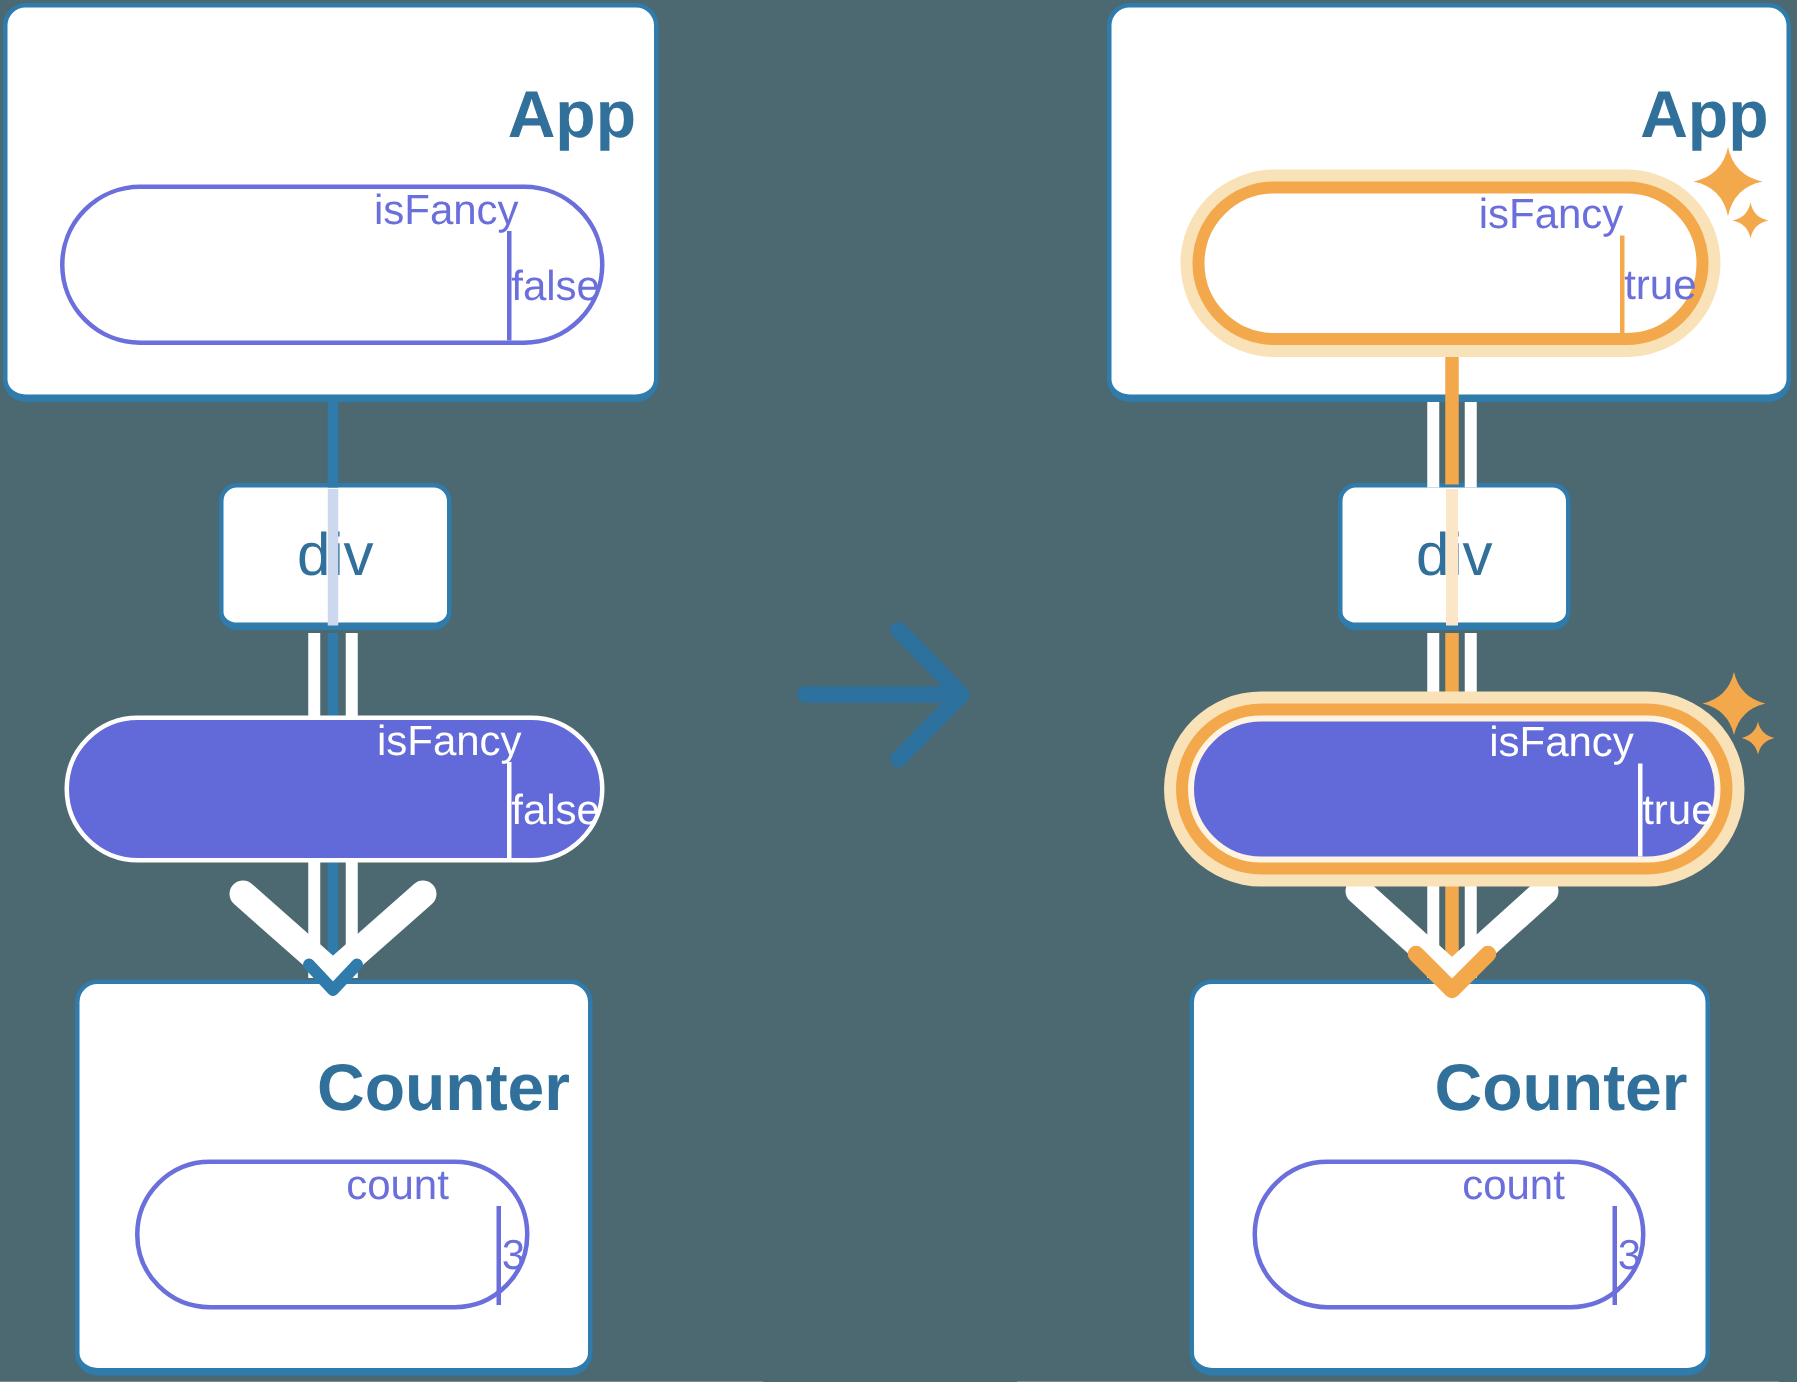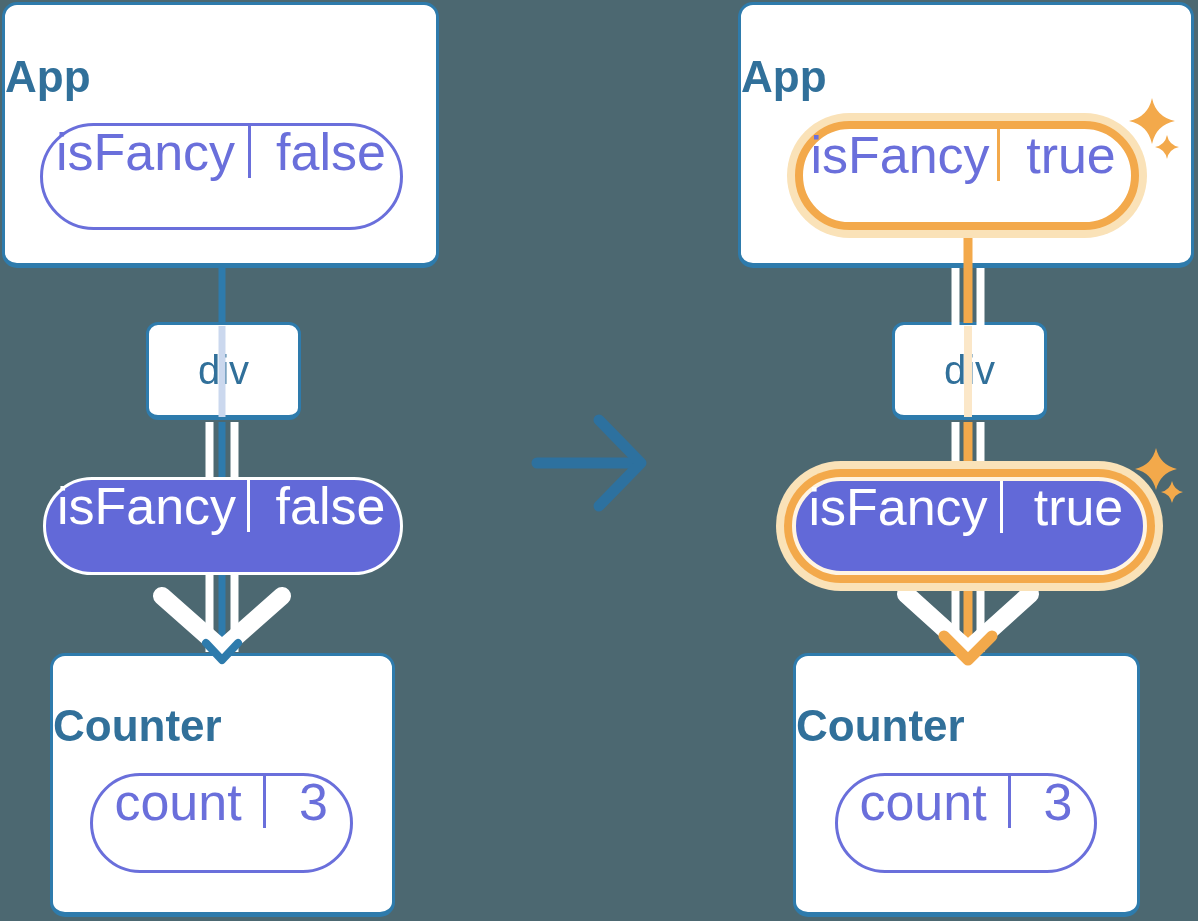--- a/index.html
+++ b/index.html
@@ -16,43 +16,44 @@
   
   .card{
     position:absolute;
     background:#fff;
     border:3px solid #2E7BAC;
     border-bottom-width:5px;
     border-radius:15px;
     z-index:1;
   }
   .card-title{
-    position:absolute;left:0;right:0;
-    text-align:left;
+    position:absolute;left:0;right:12px;
+    text-align:right;
     color:#31709A;
     font-size:44px;
     font-weight:600;
     line-height:1;
   }
 
   
   .pill{
     position:absolute;
     display:flex;
-    align-items:flex-start;
+    align-items:flex-end;
     border-radius:60px;
-    font-size:52px;
+    font-size:28px;
     z-index:3;
+    flex-direction:column;
   }
   .pill-cell{
     display:flex;align-items:center;justify-content:center;
     line-height:1;
   }
   .pill-key{flex:0 0 auto;}
-  .pill-val{flex:1 1 auto;padding-left:11px;}
+  .pill-val{flex:1 1 auto;}
 
   .pill-outline{
     background:#fff;
     border:3px solid #6A6FDB;
     color:#6A6FDB;
   }
   .pill-outline .pill-val{border-left:3px solid #6A6FDB;}
 
   .pill-purple{
     background:#6269D8;

